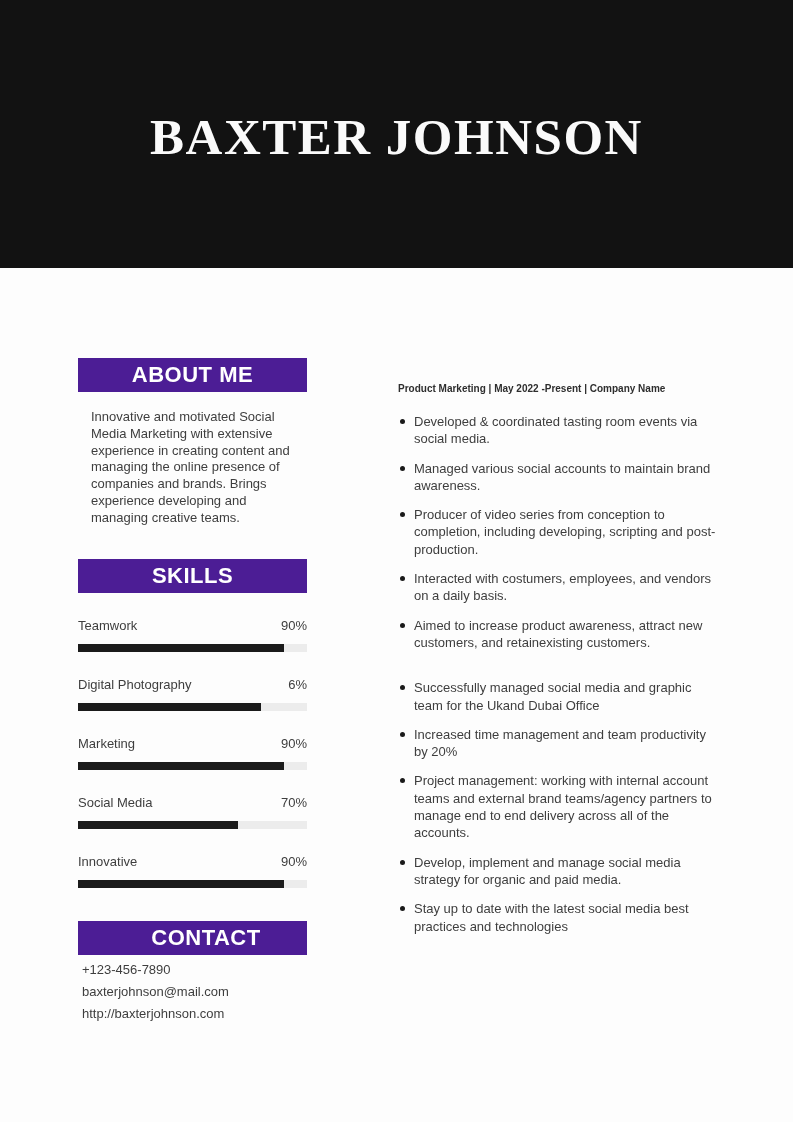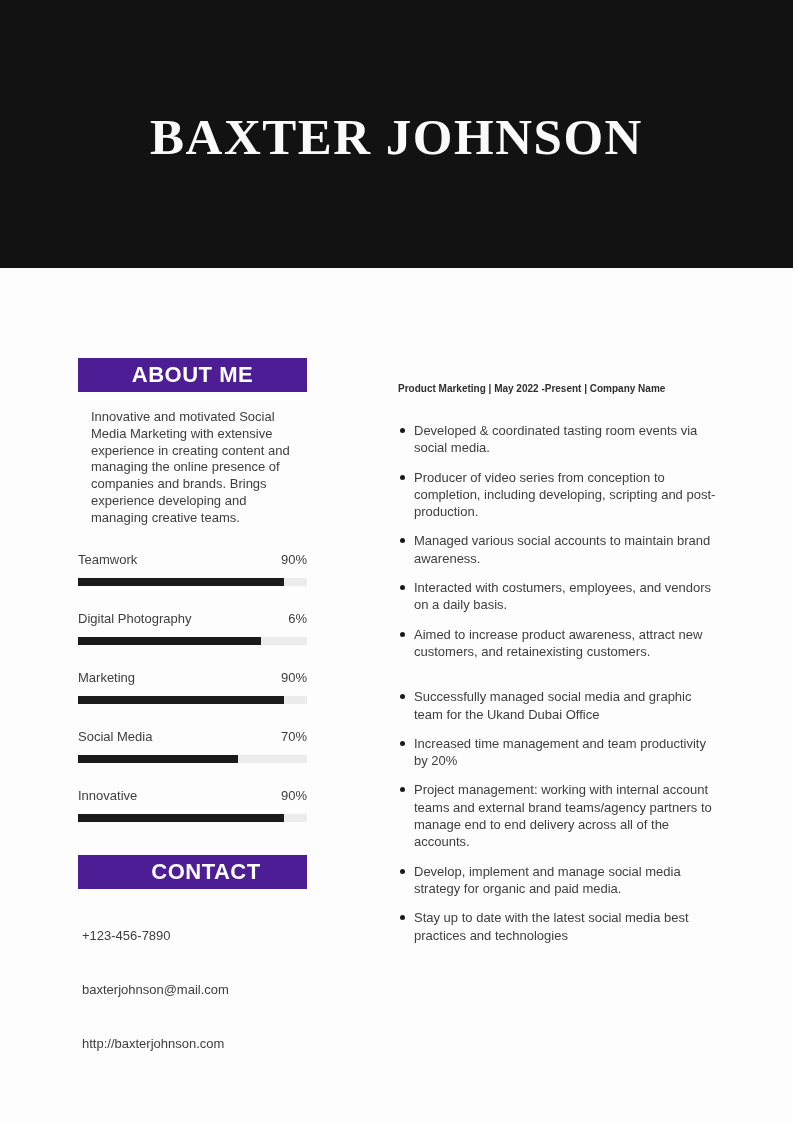--- a/index.html
+++ b/index.html
@@ -74,34 +74,34 @@
   .skill-track {
     margin-top:11px;
     height:8px;
     background:#ececec;
     width:100%;
   }
   .skill-fill { height:100%; background:#1b1b1b; }
   
   .contact-bar { margin-top:33px;padding-left:27px; }
   .contact-item {
-    margin-top:39px;
+    margin-top:7px;
     padding-left:4px;
     font-size:13px;
     color:#3e3e3e;
   }
   
   .job-heading {
     margin-top:21px;
     font-size:10px;
     font-weight:600;
     line-height:20px;
     color:#2e2e2e;
   }
-  .bullets { margin-top:23px; }
+  .bullets { margin-top:14px; }
   .bullet {
     display:flex;
     margin-bottom:12px;
     font-size:13px;
     line-height:17.3px;
     color:#3e3e3e;
   }
   .dot {
     width:5px; height:5px; border-radius:50%;
     background:#1a1a1a;
@@ -119,20 +119,21 @@
     <div class="name">BAXTER JOHNSON</div>
   </div>
 
   <div class="content">
 
     <div class="col-left">
 
       <div class="section-bar">ABOUT ME</div>
       <div class="about-text">Innovative and motivated Social Media Marketing with extensive experience in creating content and managing the online presence of companies and brands. Brings experience developing and managing creative teams.</div>
 
+      <div class="section-bar skills-bar">SKILLS</div>
 
       <div class="skill">
         <div class="skill-head">
           <span>Teamwork</span>
           <span>90%</span>
         </div>
         <div class="skill-track">
           <div class="skill-fill" style="width: 90%;"></div>
         </div>
       </div>
@@ -189,25 +190,25 @@
 
       <div>
         <div class="job-heading">Product Marketing | May 2022 -Present | Company Name</div>
         <div class="bullets">
           <div class="bullet">
             <span class="dot"></span>
             <span>Developed &amp; coordinated tasting room events via social media.</span>
           </div>
           <div class="bullet">
             <span class="dot"></span>
+            <span>Managed various social accounts to maintain brand awareness.</span>
+          </div>
+          <div class="bullet">
+            <span class="dot"></span>
             <span>Producer of video series from conception to completion, including developing, scripting and post-production.</span>
-          </div>
-          <div class="bullet">
-            <span class="dot"></span>
-            <span>Managed various social accounts to maintain brand awareness.</span>
           </div>
           <div class="bullet">
             <span class="dot"></span>
             <span>Interacted with costumers, employees, and vendors on a daily basis.</span>
           </div>
           <div class="bullet">
             <span class="dot"></span>
             <span>Aimed to increase product awareness, attract new customers, and retainexisting customers.</span>
           </div>
         </div>

